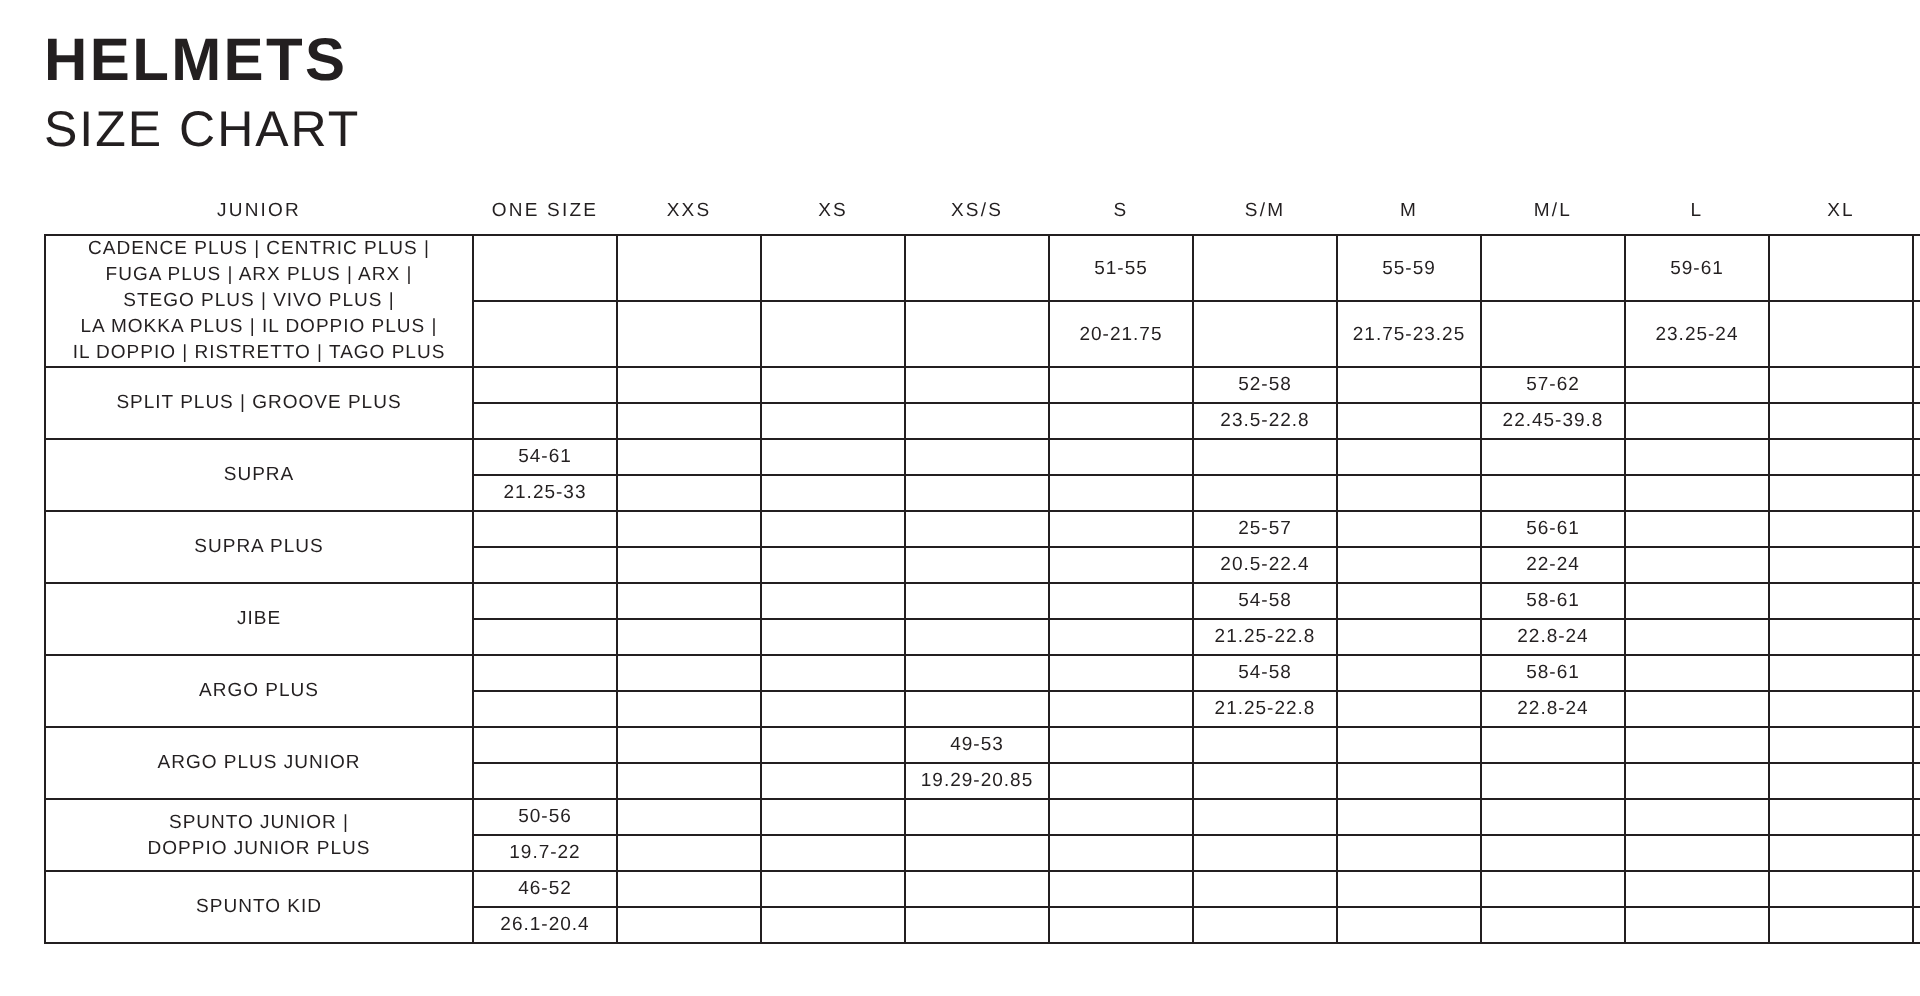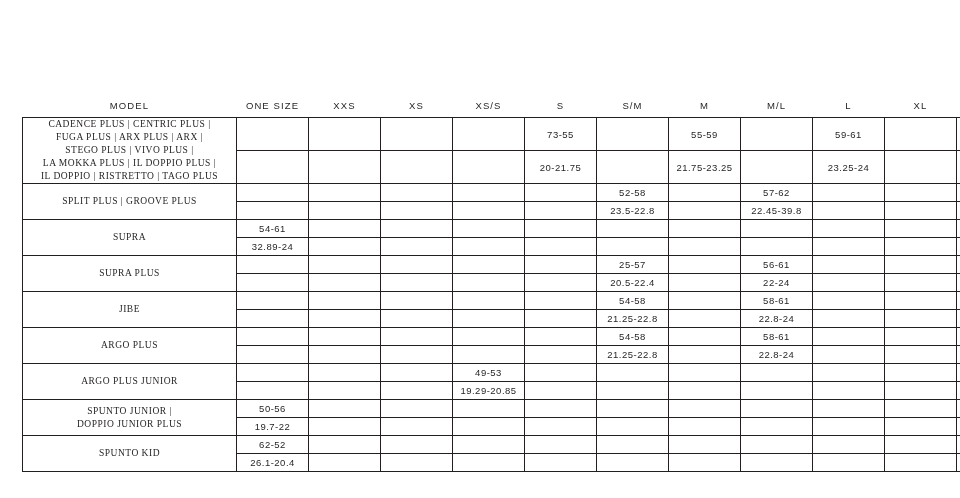--- a/index.html
+++ b/index.html
@@ -64,57 +64,60 @@
     letter-spacing: 1.1px;
     padding-bottom: 6px;
     height: auto;
     color: #231f20;
   }
   .model-cell {
     font-size: 9.5px;
     letter-spacing: 0.6px;
     line-height: 13px;
     padding: 2px 4px;
-    font-family: Liberation Serif, serif;
   }
   .model-cell .ln { display: block; white-space: nowrap; }
   .val {
     font-size: 9px;
     letter-spacing: 0.3px;
   }
   .unit {
     font-size: 9px;
     letter-spacing: 0.9px;
   }
 </style>
 </head>
 <body>
 
 <div class="page">
 
+  <div class="title-block">
+    <h1 class="title-main">HELMETS</h1>
+    <h2 class="title-sub">SIZE CHART</h2>
+  </div>
 
   <div class="chart-wrap">
     <table class="size-chart">
       <colgroup>
         <col class="c-model">
         <col class="c-size">
           <col class="c-size">
           <col class="c-size">
           <col class="c-size">
           <col class="c-size">
         <col class="c-size">
           <col class="c-size">
           <col class="c-size">
           <col class="c-size">
           <col class="c-size">
         <col class="c-unit">
       </colgroup>
       <thead>
         <tr id="header-row">
-            <th>MODEL</th>
+            <th>JUNIOR</th>
             <th>ONE SIZE</th>
             <th>XXS</th>
             <th>XS</th>
             <th>XS/S</th>
             <th>S</th>
             <th>S/M</th>
             <th>M</th>
             <th>M/L</th>
             <th>L</th>
             <th>XL</th>
@@ -127,21 +130,21 @@
               <span class="ln">CADENCE PLUS | CENTRIC PLUS |</span>
               <span class="ln">FUGA PLUS | ARX PLUS | ARX |</span>
               <span class="ln">STEGO PLUS | VIVO PLUS |</span>
               <span class="ln">LA MOKKA PLUS | IL DOPPIO PLUS |</span>
               <span class="ln">IL DOPPIO | RISTRETTO | TAGO PLUS</span>
             </td>
             <td class="val"></td>
             <td class="val"></td>
             <td class="val"></td>
             <td class="val"></td>
-            <td class="val">73-55</td>
+            <td class="val">51-55</td>
             <td class="val"></td>
             <td class="val">55-59</td>
             <td class="val"></td>
             <td class="val">59-61</td>
             <td class="val"></td>
             <td class="unit">CM</td>
           </tr>
           <tr>
             <td class="val"></td>
             <td class="val"></td>
@@ -194,21 +197,21 @@
             <td class="val"></td>
             <td class="val"></td>
             <td class="val"></td>
             <td class="val"></td>
             <td class="val"></td>
             <td class="val"></td>
             <td class="val"></td>
             <td class="unit">CM</td>
           </tr>
           <tr>
-            <td class="val">32.89-24</td>
+            <td class="val">21.25-33</td>
             <td class="val"></td>
             <td class="val"></td>
             <td class="val"></td>
             <td class="val"></td>
             <td class="val"></td>
             <td class="val"></td>
             <td class="val"></td>
             <td class="val"></td>
             <td class="val"></td>
             <td class="unit">INCHES</td>
@@ -356,21 +359,21 @@
             <td class="val"></td>
             <td class="val"></td>
             <td class="val"></td>
             <td class="val"></td>
             <td class="unit">INCHES</td>
           </tr>
           <tr>
             <td class="model-cell" rowspan="2">
               <span class="ln">SPUNTO KID</span>
             </td>
-            <td class="val">62-52</td>
+            <td class="val">46-52</td>
             <td class="val"></td>
             <td class="val"></td>
             <td class="val"></td>
             <td class="val"></td>
             <td class="val"></td>
             <td class="val"></td>
             <td class="val"></td>
             <td class="val"></td>
             <td class="val"></td>
             <td class="unit">CM</td>

